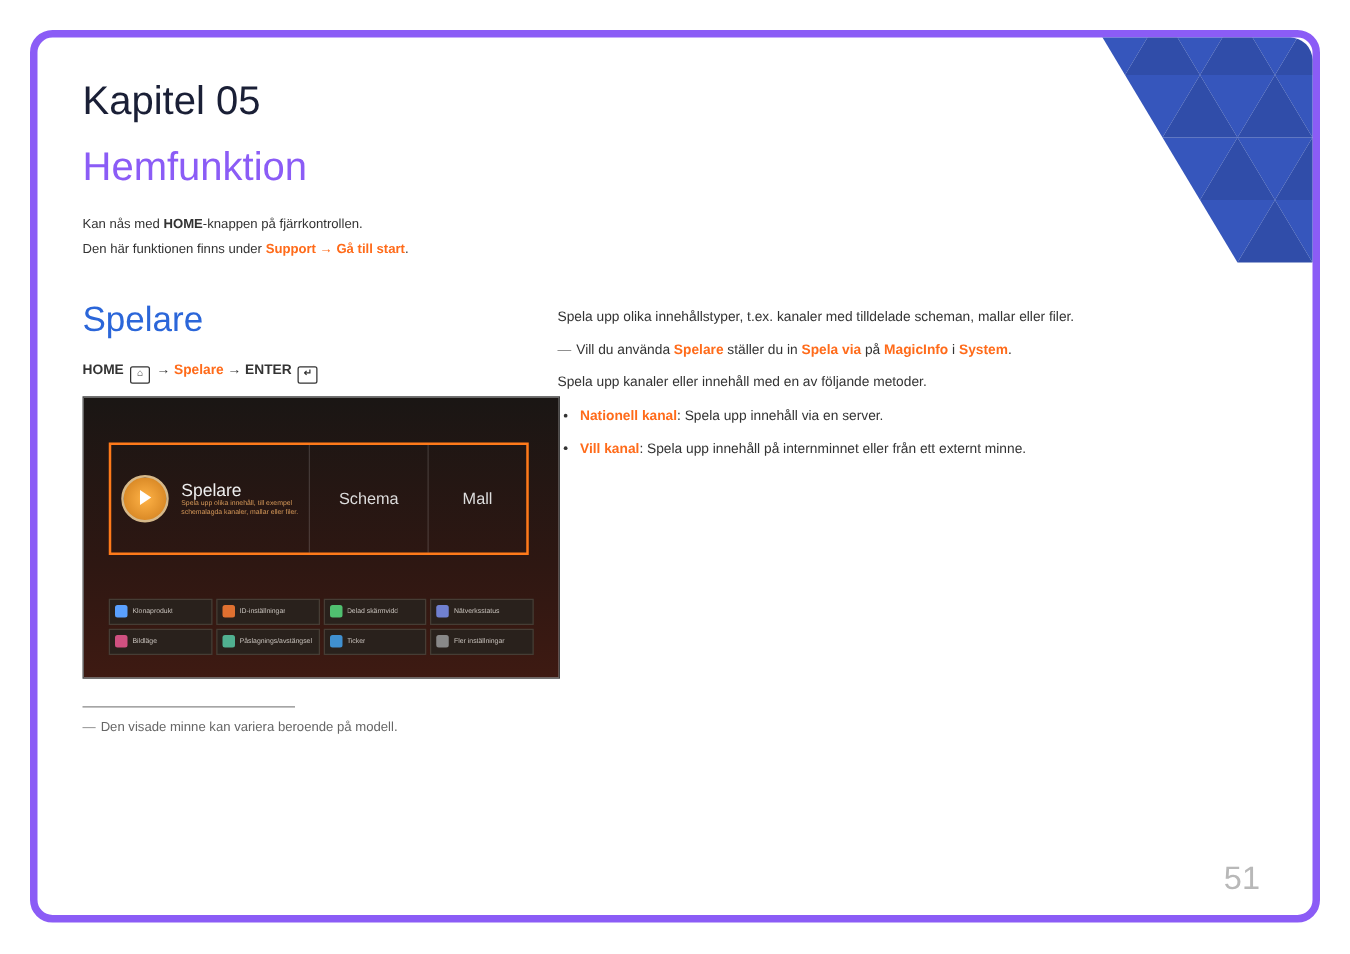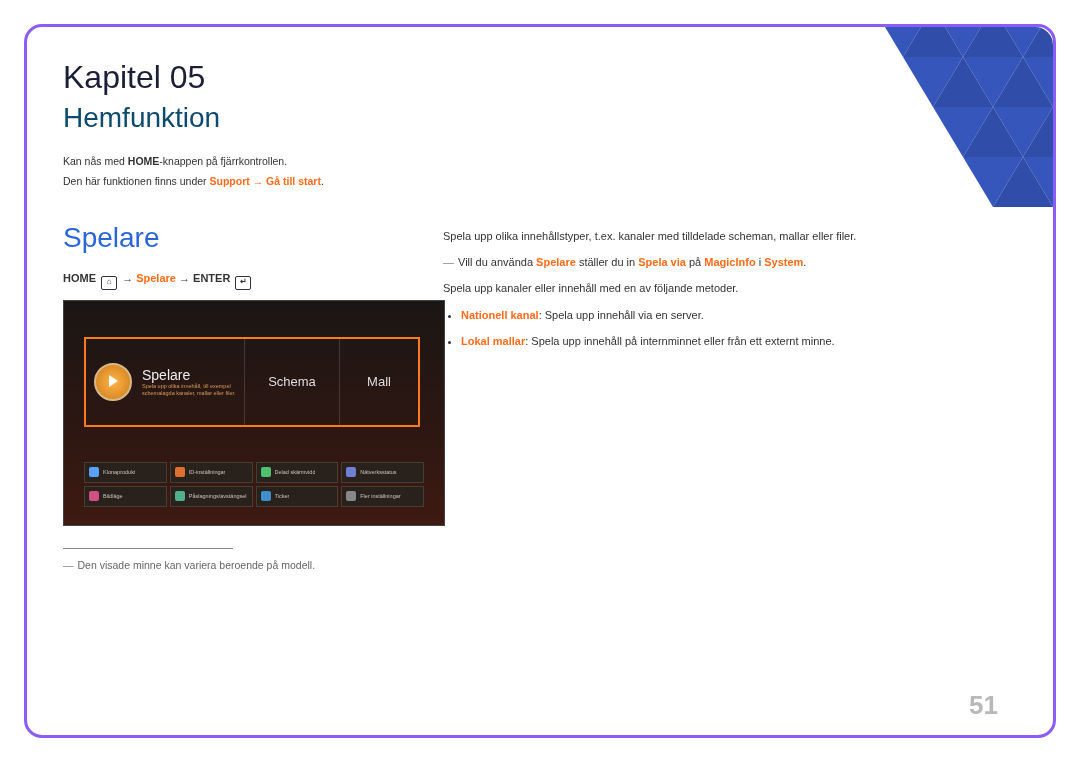--- a/index.html
+++ b/index.html
@@ -1,18 +1,18 @@
 <!DOCTYPE html>
 <html><head>
 <meta charset="utf-8">
 <style>
   html,body{margin:0;padding:0;background:#fff;font-family:"Segoe UI",Arial,sans-serif;color:#333;width:1080px;height:763px;overflow:hidden}
-  .page{position:relative;margin:24px;border:3px solid #8b5cf6;border-radius:18px;height:714px;box-sizing:border-box;padding:32px 36px 14px}
+  .page{position:relative;margin:24px;border:6px solid #8b5cf6;border-radius:18px;height:714px;box-sizing:border-box;padding:32px 36px 14px}
   .chapter{font-size:32px;font-weight:300;color:#1a1f36;line-height:1.15;margin:0 0 2px}
-  .subtitle{font-size:28px;font-weight:300;color:#0c4a6e;margin:6px 0 18px}
+  .subtitle{font-size:32px;font-weight:300;color:#8b5cf6;margin:16px 0 18px}
   .note-block{font-size:10.5px;line-height:1.9;color:#333;margin-bottom:30px}
   .highlight{color:#ff6b1a}
   .bold{font-weight:700}
   .columns{display:flex;align-items:flex-start}
   .left{width:380px;flex:0 0 380px}
   .right{flex:1;font-size:11px;line-height:1.85;color:#333;padding-top:4px}
   .section-title{font-size:28px;color:#2b66d9;font-weight:400;margin:0 0 18px}
   .breadcrumb{font-size:11px;font-weight:700;margin-bottom:10px}
   .breadcrumb .hl{color:#ff6b1a}
   .breadcrumb .ico{display:inline-block;width:14px;height:12px;border:1px solid #333;border-radius:2px;vertical-align:-2px;margin:0 2px;position:relative;font-size:8px;text-align:center;line-height:10px}
@@ -32,21 +32,21 @@
   .gcell .ic{width:10px;height:10px;background:#5aa0ff;border-radius:2px;flex:0 0 10px}
   .gcell .lb{font-size:5.5px;color:#c8c2bc;white-space:nowrap;overflow:hidden}
   .hr{border-top:1px solid #888;width:170px;margin-bottom:10px}
   .footnote{font-size:10.5px;color:#666}
   .footnote .dash{color:#888;margin-right:4px}
   .right .dash{color:#888;margin-right:4px}
   .right p{margin:0 0 6px}
   .right ul{margin:4px 0;padding-left:18px}
   .right li{margin-bottom:6px}
   .orange{color:#ff6b1a;font-weight:700}
-  .pagenum{position:absolute;right:55px;bottom:14px;font-size:26px;color:#b8b8b8;font-weight:700}
+  .pagenum{position:absolute;right:42px;bottom:14px;font-size:26px;color:#b8b8b8;font-weight:400}
   .corner{position:absolute;top:0;right:0;width:340px;height:200px;overflow:hidden;border-top-right-radius:18px;pointer-events:none}
   .corner svg{position:absolute;top:-20px;right:-20px}
 </style>
 </head>
 <body>
 
 <div class="page">
 
   <div class="corner">
     <svg width="400" height="260">
@@ -163,21 +163,21 @@
       <p>Spela upp olika innehållstyper, t.ex. kanaler med tilldelade scheman, mallar eller filer.</p>
       <p>
         <span class="dash">―</span><span>Vill du använda </span><span class="orange">Spelare</span><span> ställer du in </span><span class="orange">Spela via</span><span> på </span><span class="orange">MagicInfo</span><span> i </span><span class="orange">System</span><span>.</span>
       </p>
       <p>Spela upp kanaler eller innehåll med en av följande metoder.</p>
       <ul>
         <li>
           <span class="orange">Nationell kanal</span><span>: Spela upp innehåll via en server.</span>
         </li>
         <li>
-          <span class="orange">Lokal mallar</span><span>: Spela upp innehåll på internminnet eller från ett externt minne.</span>
+          <span class="orange">Vill kanal</span><span>: Spela upp innehåll på internminnet eller från ett externt minne.</span>
         </li>
       </ul>
     </div>
 
   </div>
 
   <div class="pagenum">51</div>
 </div>
 
 </body></html>

